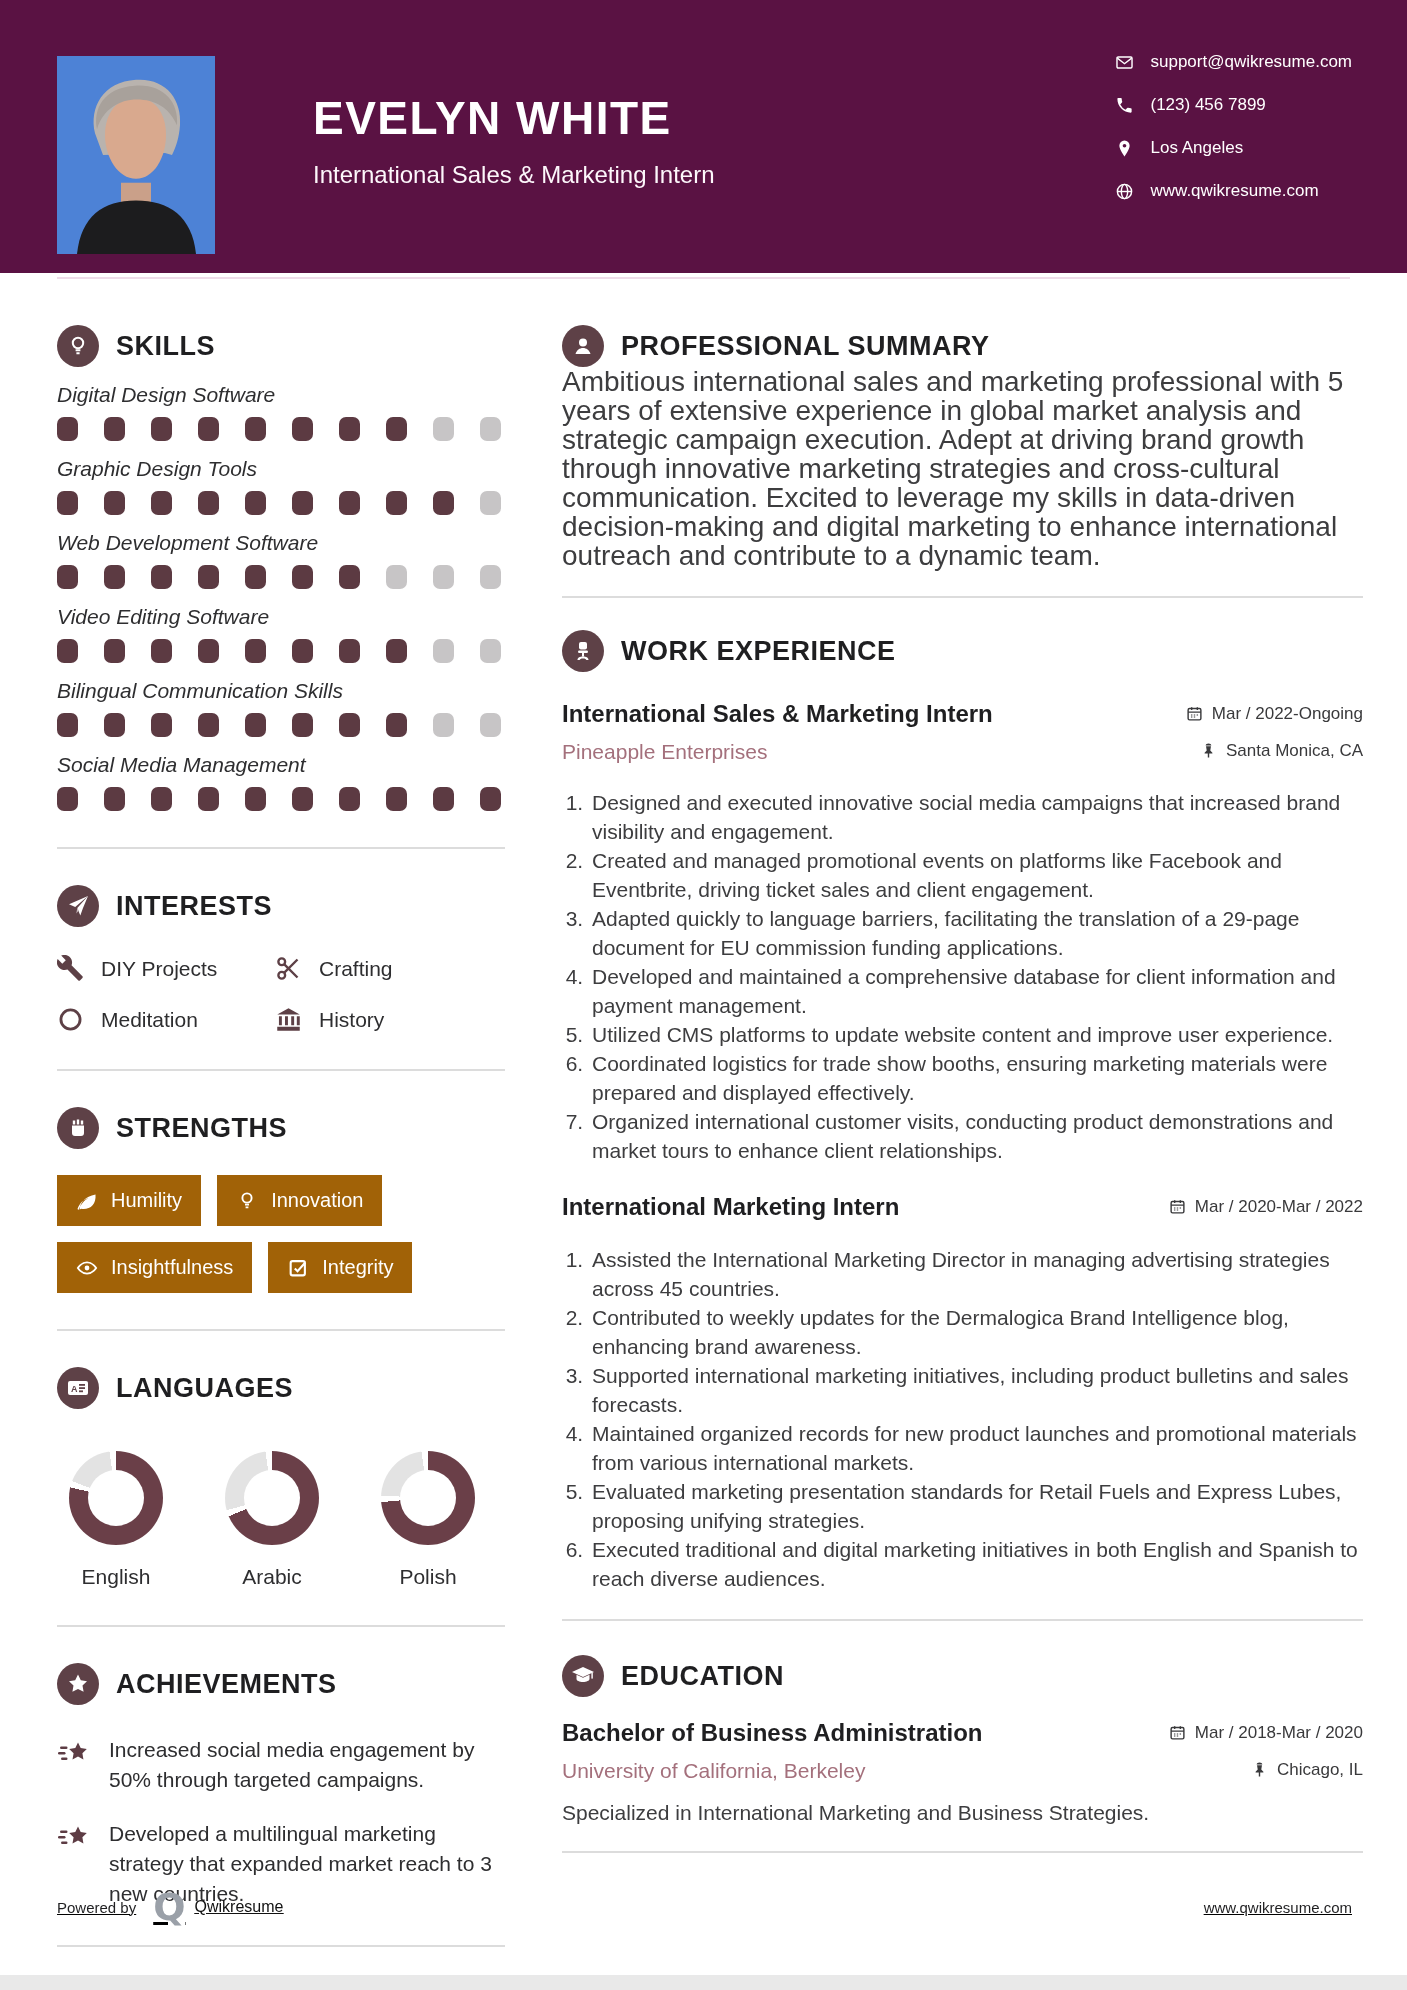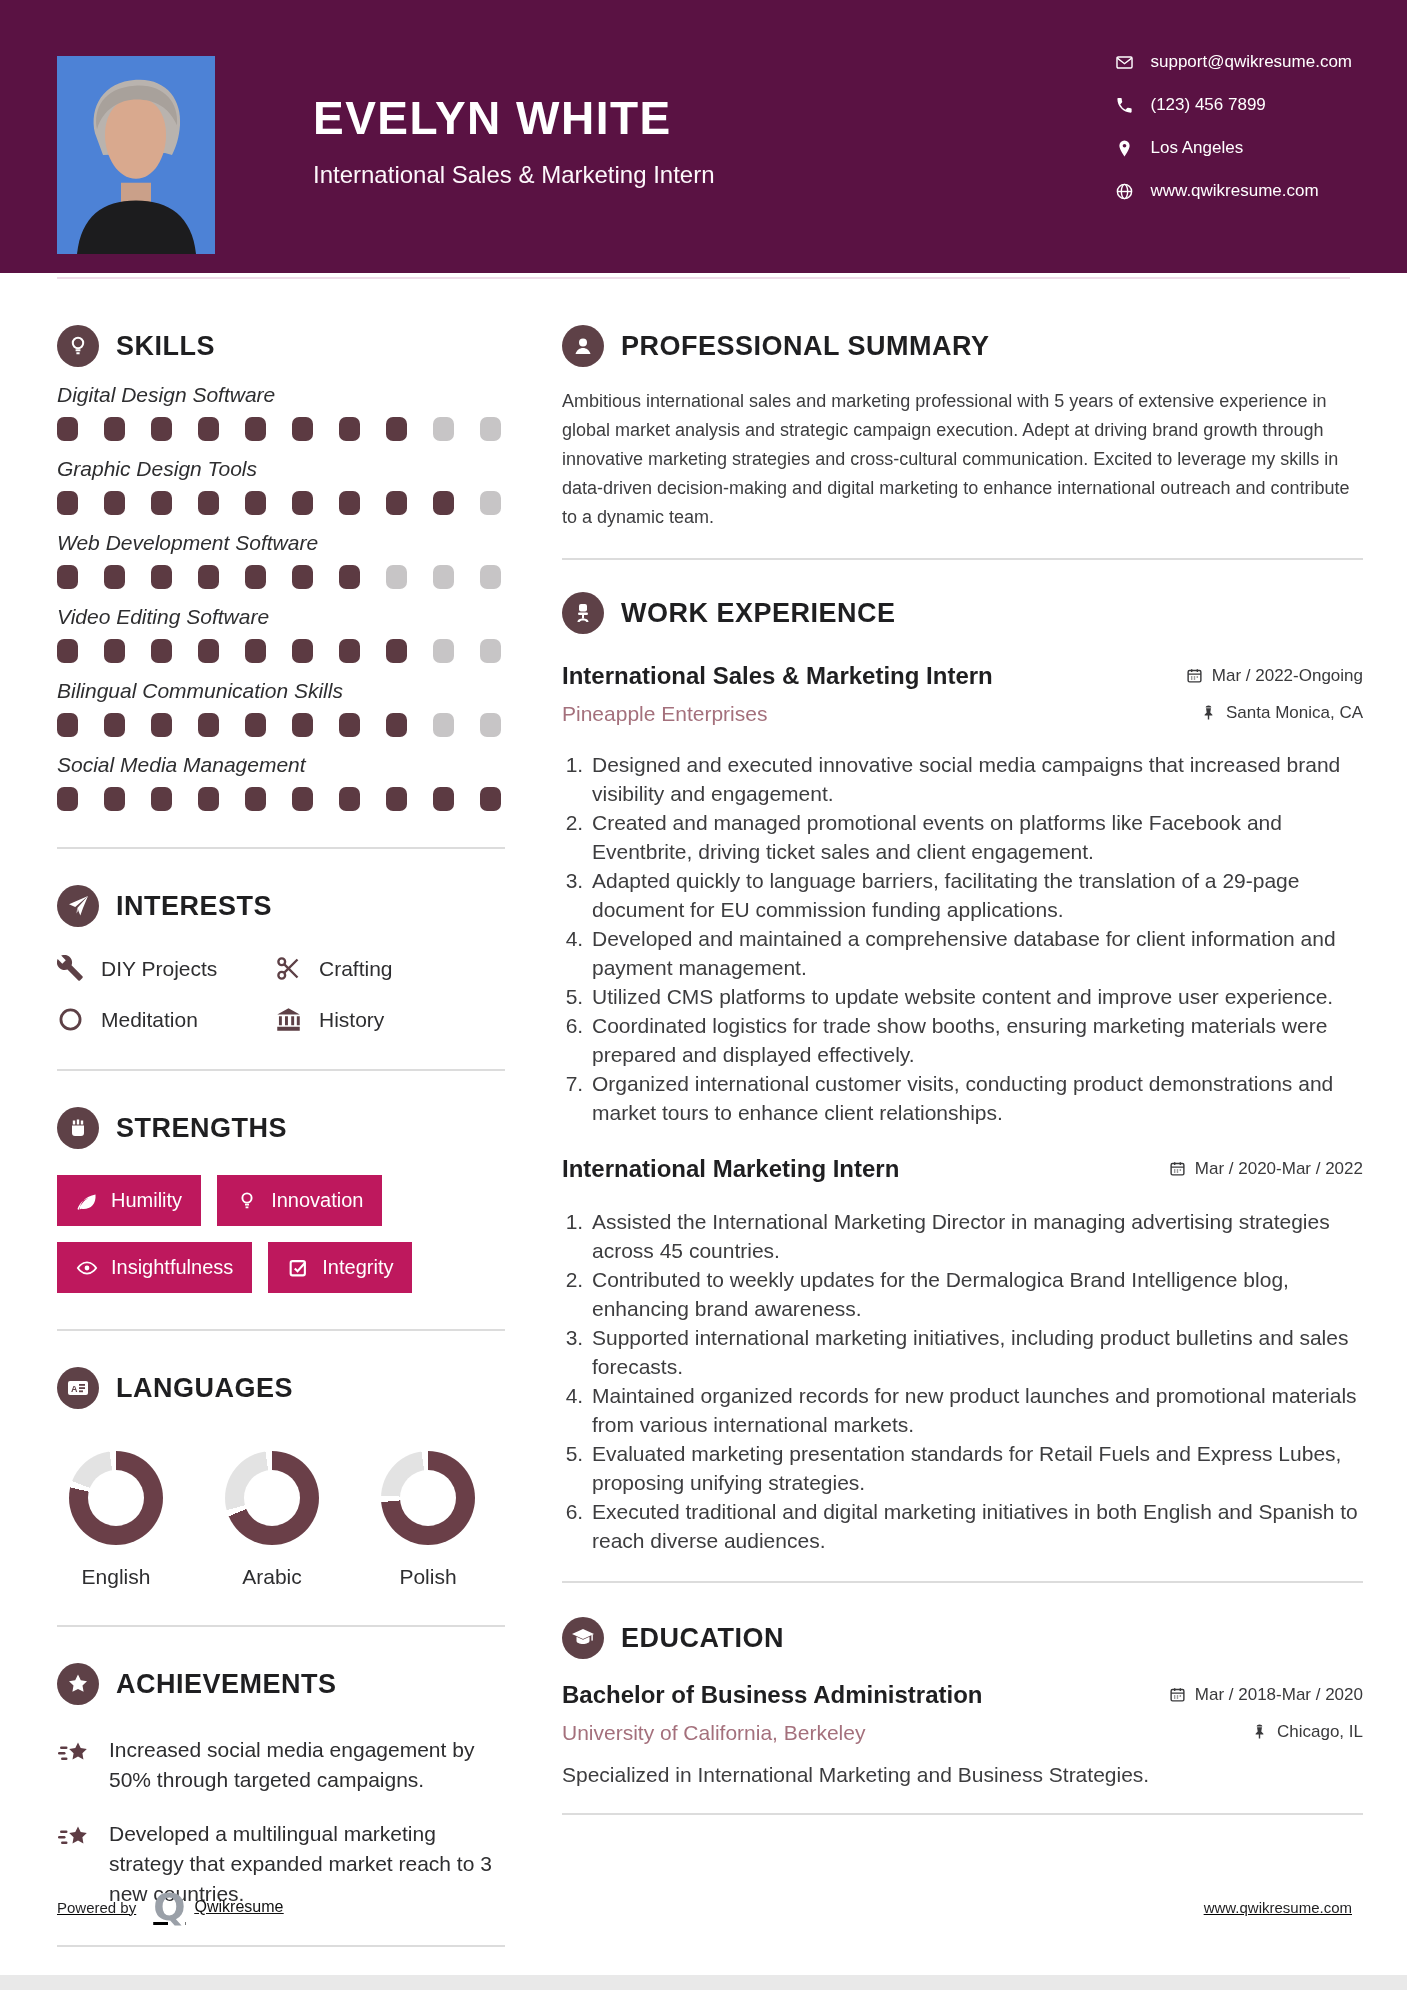--- a/index.html
+++ b/index.html
@@ -44,40 +44,40 @@
   .dot.empty { background:#c7c5c6; }
 
   
   .interests-grid { margin-top:28px; display:grid; grid-template-columns:218px 1fr; row-gap:24px; }
   .interest { display:flex; align-items:center; gap:17px; font-size:21px; color:#2e2e30; }
   .interest .iicon { width:27px; height:27px; display:flex; flex:none; }
   .interest .iicon svg { width:27px; height:27px; }
 
   
   .strengths-list { margin-top:26px; display:flex; flex-wrap:wrap; gap:16px; }
-  .badge { display:inline-flex; align-items:center; gap:13px; background:#be185d; color:#fff; font-size:20px; padding:14px 19px; }
+  .badge { display:inline-flex; align-items:center; gap:13px; background:#a16207; color:#fff; font-size:20px; padding:14px 19px; }
   .badge .bicon { width:22px; height:22px; display:flex; flex:none; }
   .badge .bicon svg { width:22px; height:22px; }
 
   
   .langs { margin-top:42px; display:flex; gap:62px; padding-left:12px; }
   .lang { display:flex; flex-direction:column; align-items:center; gap:20px; }
   .donut { width:94px; height:94px; border-radius:50%; position:relative; }
   .donut::after { content:""; position:absolute; inset:19px; background:#fff; border-radius:50%; }
   .lang-label { font-size:21px; color:#2e2e30; }
 
   
   .ach-list { margin-top:30px; display:flex; flex-direction:column; gap:24px; }
   .ach { display:flex; gap:18px; font-size:21px; line-height:30px; color:#2e2e30; }
   .ach .aicon { width:34px; height:34px; flex:none; margin-top:2px; display:flex; }
   .ach .aicon svg { width:34px; height:34px; }
 
   
   .summary-section { margin-top:46px; }
-  .summary-text { margin-top:20px; font-size:18px; line-height:29px; color:#3d3d3f; }
+  .summary-text { font-size:28px; line-height:29px; color:#3d3d3f; }
   .work-section { margin-top:32px; }
   .job { margin-top:28px; }
   .row-split { display:flex; justify-content:space-between; align-items:baseline; }
   .job-title { font-size:24px; font-weight:700; color:#1f1f21; }
   .meta { display:flex; align-items:center; gap:9px; font-size:17px; color:#39393b; white-space:nowrap; }
   .meta svg { width:17px; height:17px; display:block; }
   .job-sub { margin-top:12px; }
   .company { font-size:21px; color:#a4707c; }
   .bullets { margin:24px 0 0; padding-left:27px; font-size:21px; line-height:29px; color:#3d3d3f; }
   .bullets li { padding-left:3px; }

